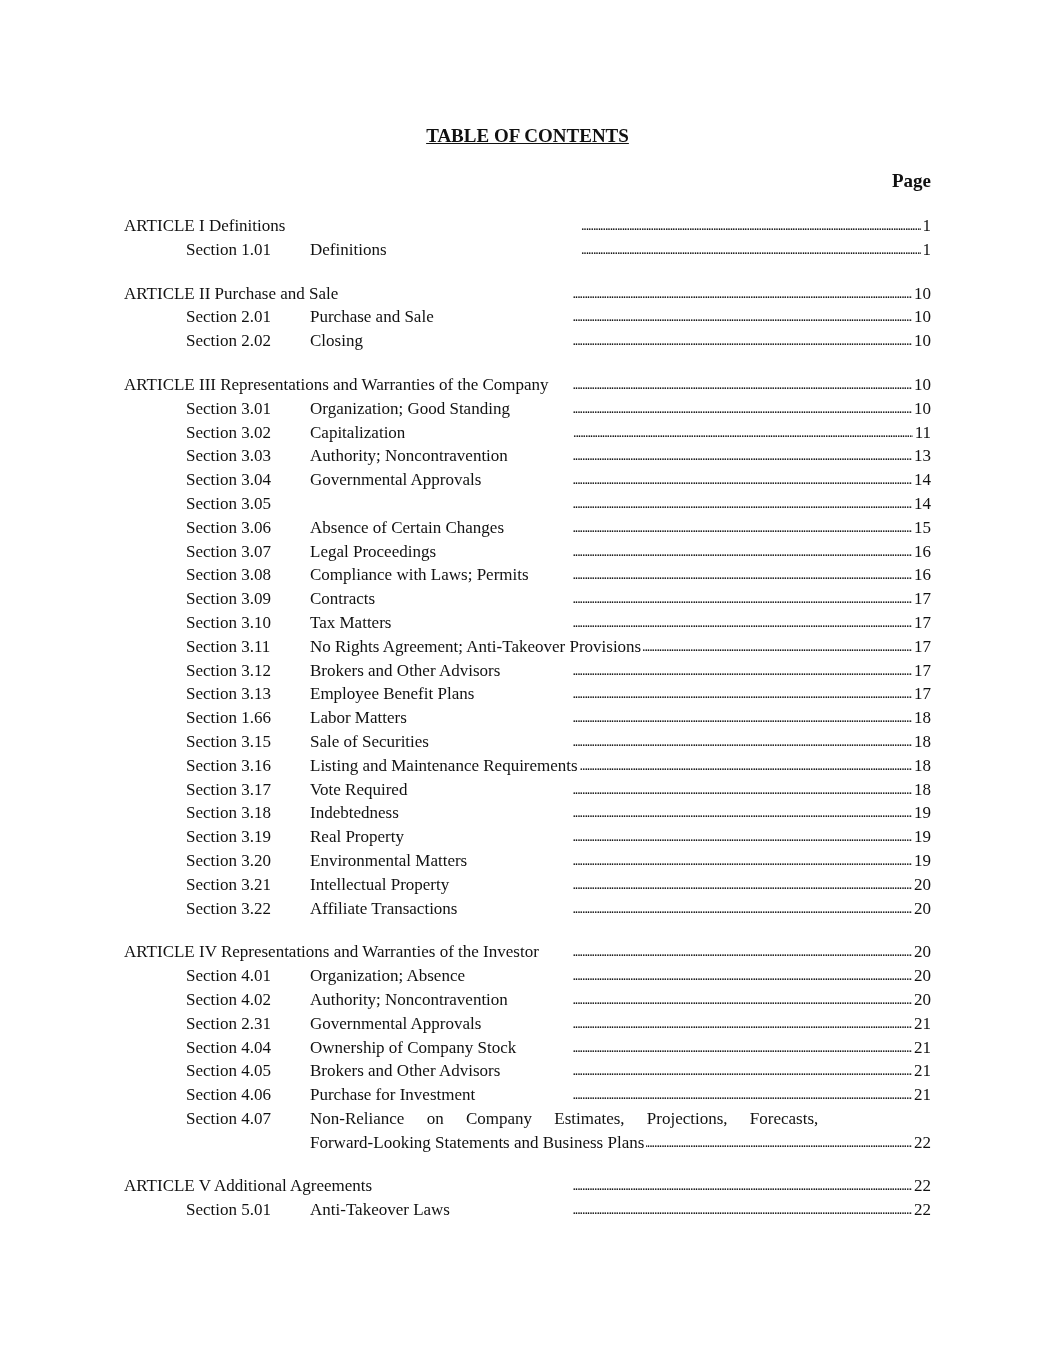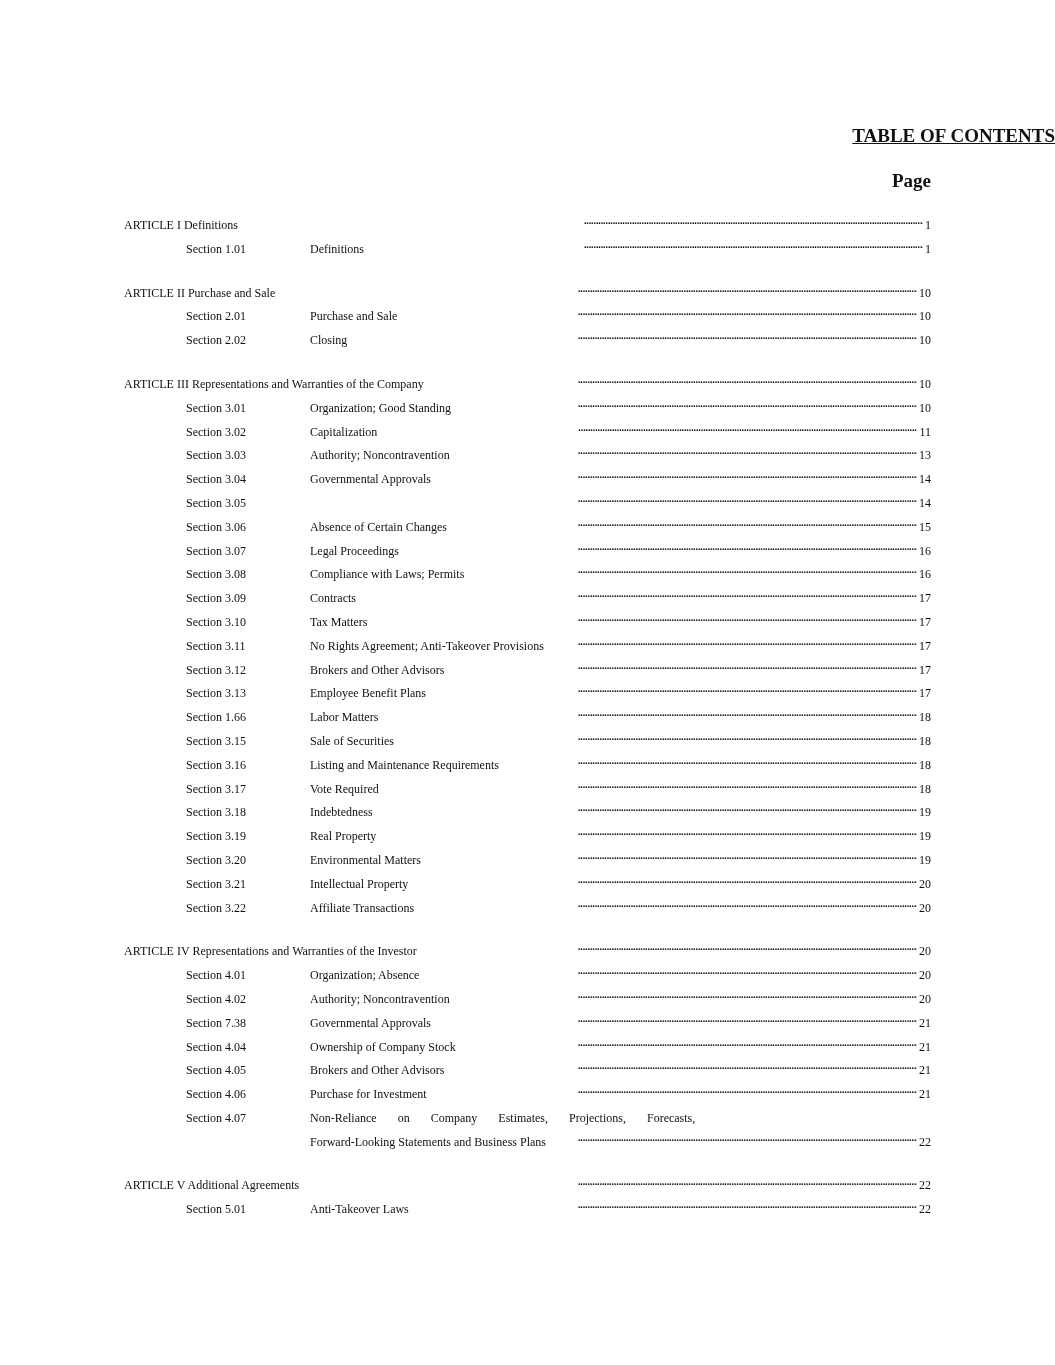--- a/index.html
+++ b/index.html
@@ -3,31 +3,31 @@
   <meta charset="utf-8">
   <style>
     html, body { margin: 0; padding: 0; background: #ffffff; }
     body {
       width: 1055px; height: 1365px; position: relative; overflow: hidden;
       font-family: "Liberation Serif", "DejaVu Serif", serif;
       color: #111111;
     }
     .page { position: absolute; left: 0; top: 0; width: 1055px; height: 1365px; }
     .title {
-      position: absolute; top: 125px; left: 0; width: 1055px; text-align: right;
+      position: absolute; top: 125px; left: 0; width: 1055px; text-align: center;
       font-weight: bold; font-size: 19px; text-decoration: underline; line-height: 22px;
     }
     .page-col {
       position: absolute; top: 170px; right: 124px;
       font-weight: bold; font-size: 19px; line-height: 22px;
     }
     .toc { position: absolute; top: 214px; left: 124px; width: 807px; }
     .group { margin-bottom: 20px; }
     .row {
-      display: flex; align-items: center; font-size: 12px; line-height: 23.8px;
+      display: flex; align-items: flex-end; font-size: 17px; line-height: 23.8px;
       white-space: nowrap; overflow: hidden;
     }
     .row .indent { width: 62px; flex: none; }
     .row .secnum { width: 124px; flex: none; }
     .row .label { flex: none; }
     .row .leader {
       flex: 1 1 auto; overflow: hidden; margin: 0 2px; position: relative; height: 1em;
     }
     .row .leader::after {
       content: ". . . . . . . . . . . . . . . . . . . . . . . . . . . . . . . . . . . . . . . . . . . . . . . . . . . . . . . . . . . . . . . . . . . . . . . . . . . . . . . . . . . . . . . . . . . . . . . . . . . . . . . . . . . . . . . . . . . . . . . . . . . . . . . . . . . . . . . . . . . . . .";
@@ -259,21 +259,21 @@
         </div>
         <div class="row">
           <span class="indent"></span>
           <span class="secnum">Section 4.02</span>
           <span class="label">Authority; Noncontravention</span>
           <span class="leader"></span>
           <span class="pg">20</span>
         </div>
         <div class="row">
           <span class="indent"></span>
-          <span class="secnum">Section 7.38</span>
+          <span class="secnum">Section 2.31</span>
           <span class="label">Governmental Approvals</span>
           <span class="leader"></span>
           <span class="pg">21</span>
         </div>
         <div class="row">
           <span class="indent"></span>
           <span class="secnum">Section 4.04</span>
           <span class="label">Ownership of Company Stock</span>
           <span class="leader"></span>
           <span class="pg">21</span>

